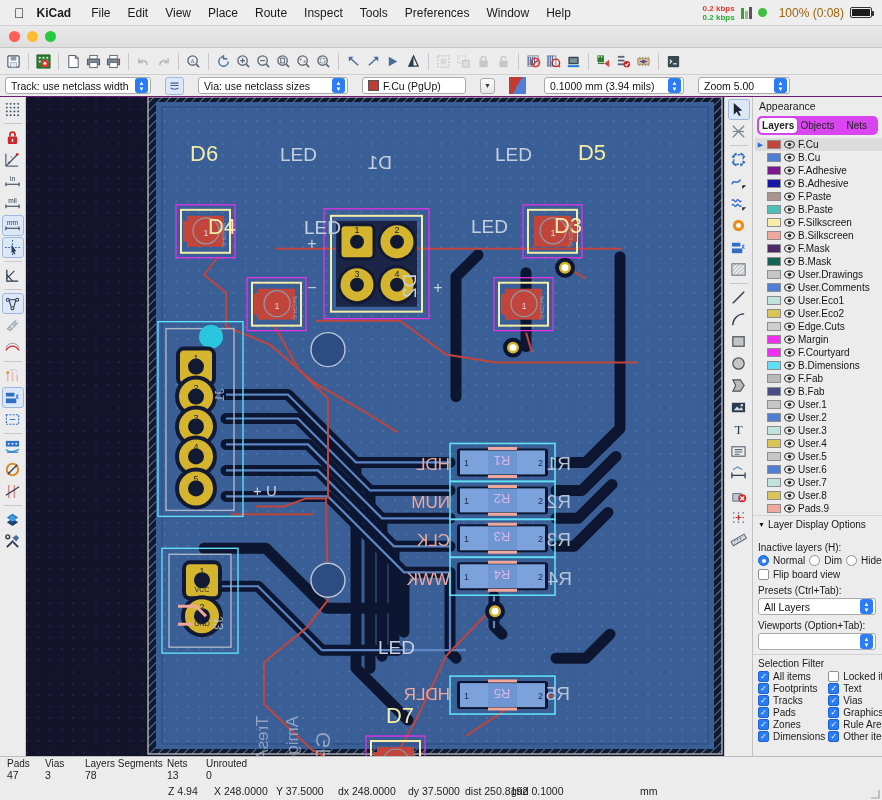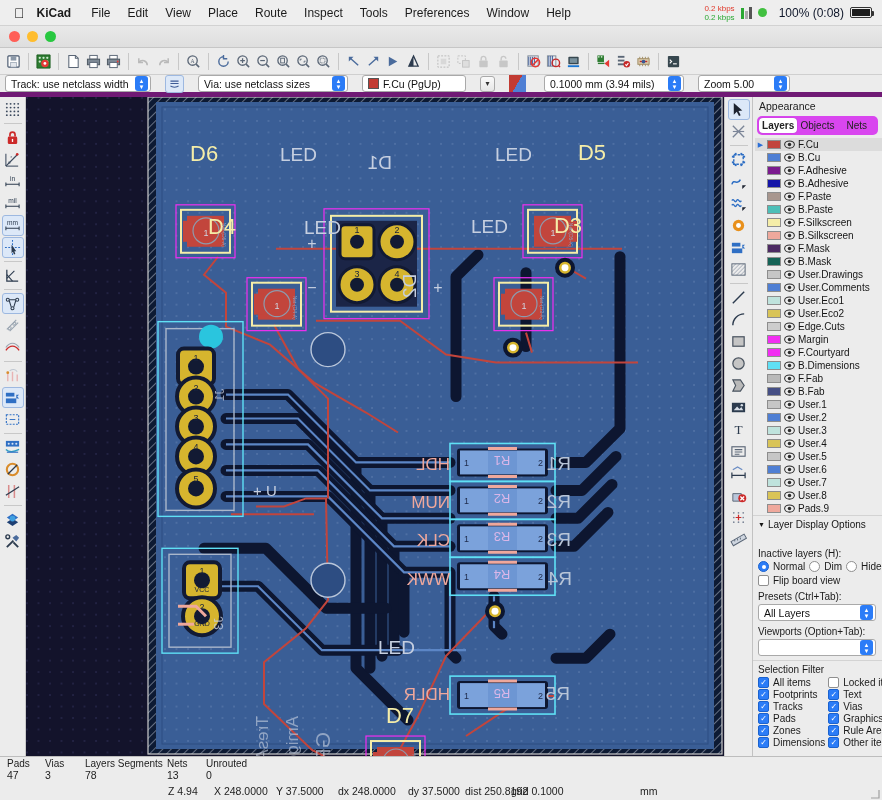--- a/index.html
+++ b/index.html
@@ -17,28 +17,28 @@
     height: 26px; background: #eeeeee;
     border-bottom: 1px solid #d2d2d2;
     display: flex; align-items: center;
     padding: 0 8px;
     position: relative;
   }
   #macbar .apple { font-size: 14px; margin: 0 12px 0 6px; line-height: 1; }
   #macbar .mi { font-size: 12px; color: #1b1b1b; margin-right: 17px; white-space: nowrap; }
   #macbar .mi.bold { font-weight: bold; margin-right: 20px; }
   #macbar .right { margin-left: auto; display: flex; align-items: center; gap: 6px; padding-right: 2px;}
-  .netspeed { font-size: 8px; line-height: 9px; font-weight: normal; text-align: right; }
+  .netspeed { font-size: 8px; line-height: 9px; font-weight: bold; text-align: right; }
   .netspeed .up { color: #e0392b; }
   .netspeed .down { color: #2aa832; }
   .net-bars { display: flex; gap: 1px; align-items: flex-end; height: 12px; }
   .net-bars i { width: 3px; background: #2aa832; display: block; }
   .net-bars i.b1 { height: 11px; } .net-bars i.b2 { height: 8px; background:#aaa; } .net-bars i.b3 { height: 12px; background:#555; }
   .greendot { width: 9px; height: 9px; border-radius: 50%; background: #41c040; }
-  .battpct { font-size: 12px; color: #0f172a; margin-left: 6px;}
+  .battpct { font-size: 12px; color: #a16207; margin-left: 6px;}
   .batt { width: 22px; height: 11px; border: 1px solid #333; border-radius: 2px; position: relative; }
   .batt:after { content:''; position:absolute; right:-3px; top:3px; width:2px; height:5px; background:#333; border-radius:0 1px 1px 0;}
   .batt i { position: absolute; left: 1px; top: 1px; bottom: 1px; width: 18px; background: #1d1d1d; display: block; }
 
   
   #win { width: 882px; height: 774px; background: #ececec; display: flex; flex-direction: column; }
   #titlebar {
     height: 22px; background: linear-gradient(#e9e9e9,#dedede);
     border-bottom: 1px solid #c6c6c6;
     display: flex; align-items: center; position: relative;
@@ -57,21 +57,21 @@
     display: flex; align-items: center; padding-left: 4px; gap: 1px;
   }
   .tbtn {
     width: 19px; height: 21px; display: flex; align-items: center; justify-content: center;
     border-radius: 3px;
   }
   .tsep { width: 1px; height: 17px; background: #c8c8c8; margin: 0 4px; }
 
   
   #opttb {
-    height: 22px; background: #ececec; border-bottom: 5px solid #701a75;
+    height: 22px; background: #ececec; border-bottom: 1px solid #701a75;
     display: flex; align-items: center; padding-left: 5px; gap: 14px;
   }
   .combo {
     height: 17px; background: #fff; border: 1px solid #a9a9a9; border-radius: 3px;
     display: flex; align-items: center; padding: 0 2px 0 5px; font-size: 10.5px; color: #111;
     gap: 4px;
   }
   .stepper {
     width: 13px; height: 15px; background: #2b7cf7; border-radius: 3px;
     display: flex; flex-direction: column; align-items: center; justify-content: center;
@@ -1331,21 +1331,21 @@
               </svg></span>
             <span class="lname">Pads.9</span>
           </div>
         </div>
 
       <div class="ap-sec">
         <div class="hdr">
           <span class="tri">▼</span>
           <span>Layer Display Options</span>
         </div>
-        <div class="lbl" style="margin-top:18px">Inactive layers (H):</div>
+        <div class="lbl" style="margin-top:12px">Inactive layers (H):</div>
         <div class="radios">
           <span class="radio on"></span>
           <span class="lbl">Normal</span>
           <span class="radio"></span>
           <span class="lbl">Dim</span>
           <span class="radio"></span>
           <span class="lbl">Hide</span>
         </div>
         <div class="cbrow">
           <span class="cb"></span>

